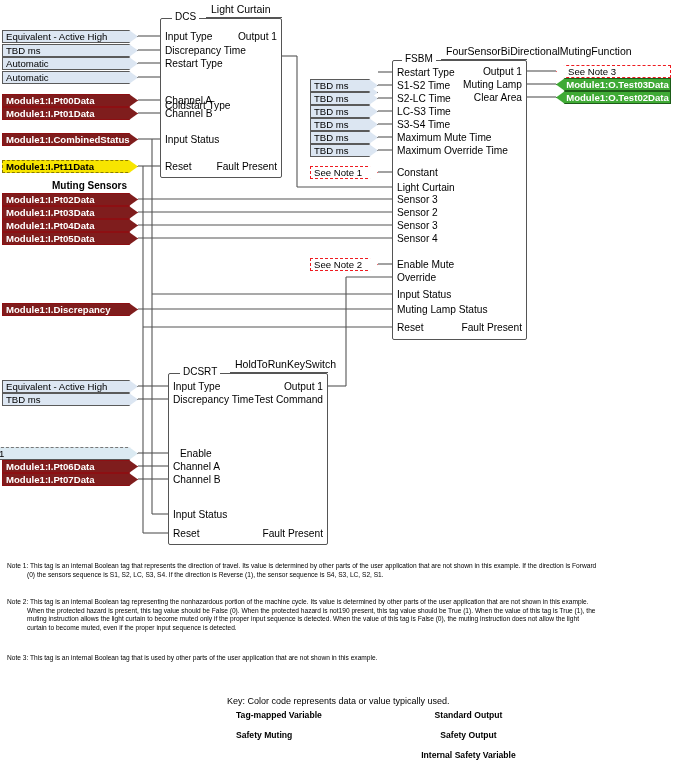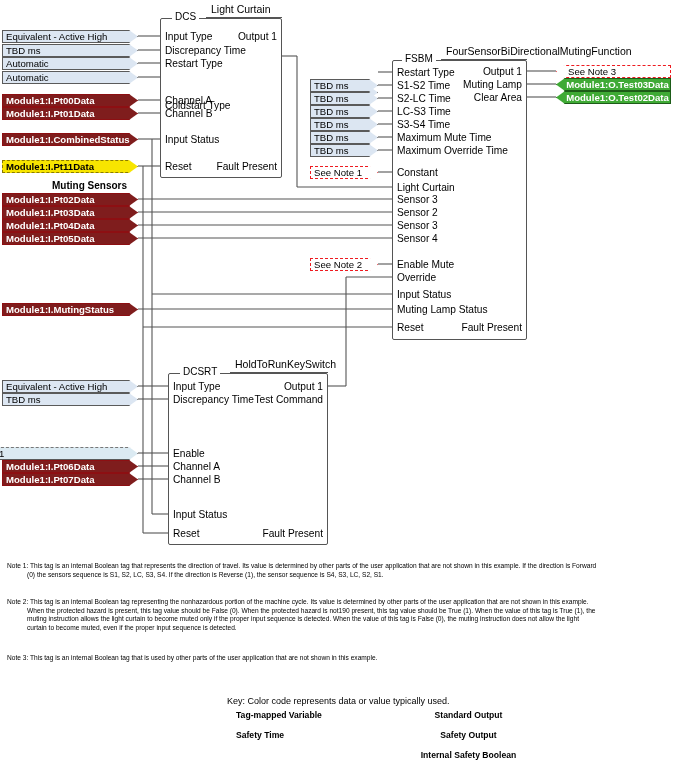--- a/index.html
+++ b/index.html
@@ -223,21 +223,21 @@
   <div class="pin out" style="right:153px; top:92px;">Clear Area</div>
   <div class="pin out" style="right:153px; top:322px;">Fault Present</div>
 
   <div class="fb" style="left:168px; top:373px; width:160px; height:172px;"></div>
   <div class="fb-type" style="left:180px; top:366px;">DCSRT</div>
   <div class="fb-tagname" style="left:232px; top:358px;">HoldToRunKeySwitch</div>
   <div style="position:absolute; left:230px; top:372px; width:98px; height:1.4px; background:#555;"></div>
 
   <div class="pin in" style="left:173px; top:381px;">Input Type</div>
   <div class="pin in" style="left:173px; top:394px;">Discrepancy Time</div>
-  <div class="pin in" style="left:173px; top:448px;">Enable</div>
+  <div class="pin in" style="left:180px; top:448px;">Enable</div>
   <div class="pin in" style="left:173px; top:461px;">Channel A</div>
   <div class="pin in" style="left:173px; top:474px;">Channel B</div>
   <div class="pin in" style="left:173px; top:509px;">Input Status</div>
   <div class="pin in" style="left:173px; top:528px;">Reset</div>
 
   <div class="pin out" style="right:352px; top:381px;">Output 1</div>
   <div class="pin out" style="right:352px; top:394px;">Test Command</div>
   <div class="pin out" style="right:352px; top:528px;">Fault Present</div>
 
   <div class="tag r config" style="left:2px; top:30px; width:136px;">Equivalent - Active High</div>
@@ -251,21 +251,21 @@
   <div class="tag r safety-in" style="left:2px; top:133px; width:136px;">Module1:I.CombinedStatus</div>
 
   <div class="tag r mapped" style="left:2px; top:160px; width:136px;">Module1:I.Pt11Data</div>
 
   <div class="section-title" style="left:52px; top:180px;">Muting Sensors</div>
   <div class="tag r safety-in" style="left:2px; top:193px; width:136px;">Module1:I.Pt02Data</div>
   <div class="tag r safety-in" style="left:2px; top:206px; width:136px;">Module1:I.Pt03Data</div>
   <div class="tag r safety-in" style="left:2px; top:219px; width:136px;">Module1:I.Pt04Data</div>
   <div class="tag r safety-in" style="left:2px; top:232px; width:136px;">Module1:I.Pt05Data</div>
 
-  <div class="tag r safety-in" style="left:2px; top:303px; width:136px;">Module1:I.MutingStatus</div>
+  <div class="tag r safety-in" style="left:2px; top:303px; width:136px;">Module1:I.Discrepancy</div>
 
   <div class="tag r config" style="left:310px; top:66px; width:68px;margin-top:20px;">Manual</div>
   <div class="tag r config" style="left:310px; top:79px; width:68px;">TBD ms</div>
   <div class="tag r config" style="left:310px; top:92px; width:68px;">TBD ms</div>
   <div class="tag r config" style="left:310px; top:105px; width:68px;">TBD ms</div>
   <div class="tag r config" style="left:310px; top:118px; width:68px;">TBD ms</div>
   <div class="tag r config" style="left:310px; top:131px; width:68px;">TBD ms</div>
   <div class="tag r config" style="left:310px; top:144px; width:68px;">TBD ms</div>
 
   <div class="tag r internal" style="left:310px; top:166px; width:68px;">See Note 1</div>
@@ -299,18 +299,18 @@
   <div class="note" style="left:7px; top:654px; width:662px;">
     <p><span class="lbl">Note 3:</span>
        <span>This tag is an internal Boolean tag that is used by other parts of the user application that are not shown in this example.</span></p>
   </div>
 
   <div class="key-title" style="left:227px; top:696px;">Key: Color code represents data or value typically used.</div>
 
   <div class="key-item r mapped" style="left:231px; top:707px; width:142px;">Tag-mapped Variable</div>
   <div class="key-item l std-out" style="left:389px; top:707px; width:146px;">Standard Output</div>
 
-  <div class="key-item r safety-in" style="left:231px; top:727px; width:142px;">Safety Time</div>
+  <div class="key-item r safety-in" style="left:231px; top:727px; width:142px;">Safety Muting</div>
   <div class="key-item l safety-out" style="left:389px; top:727px; width:146px;">Safety Output</div>
 
-  <div class="key-item l internal" style="left:389px; top:747px; width:146px; font-weight:bold;">Internal Safety Boolean</div>
+  <div class="key-item l internal" style="left:389px; top:747px; width:146px; font-weight:bold;">Internal Safety Variable</div>
 
 </div>
 
 </body></html>

